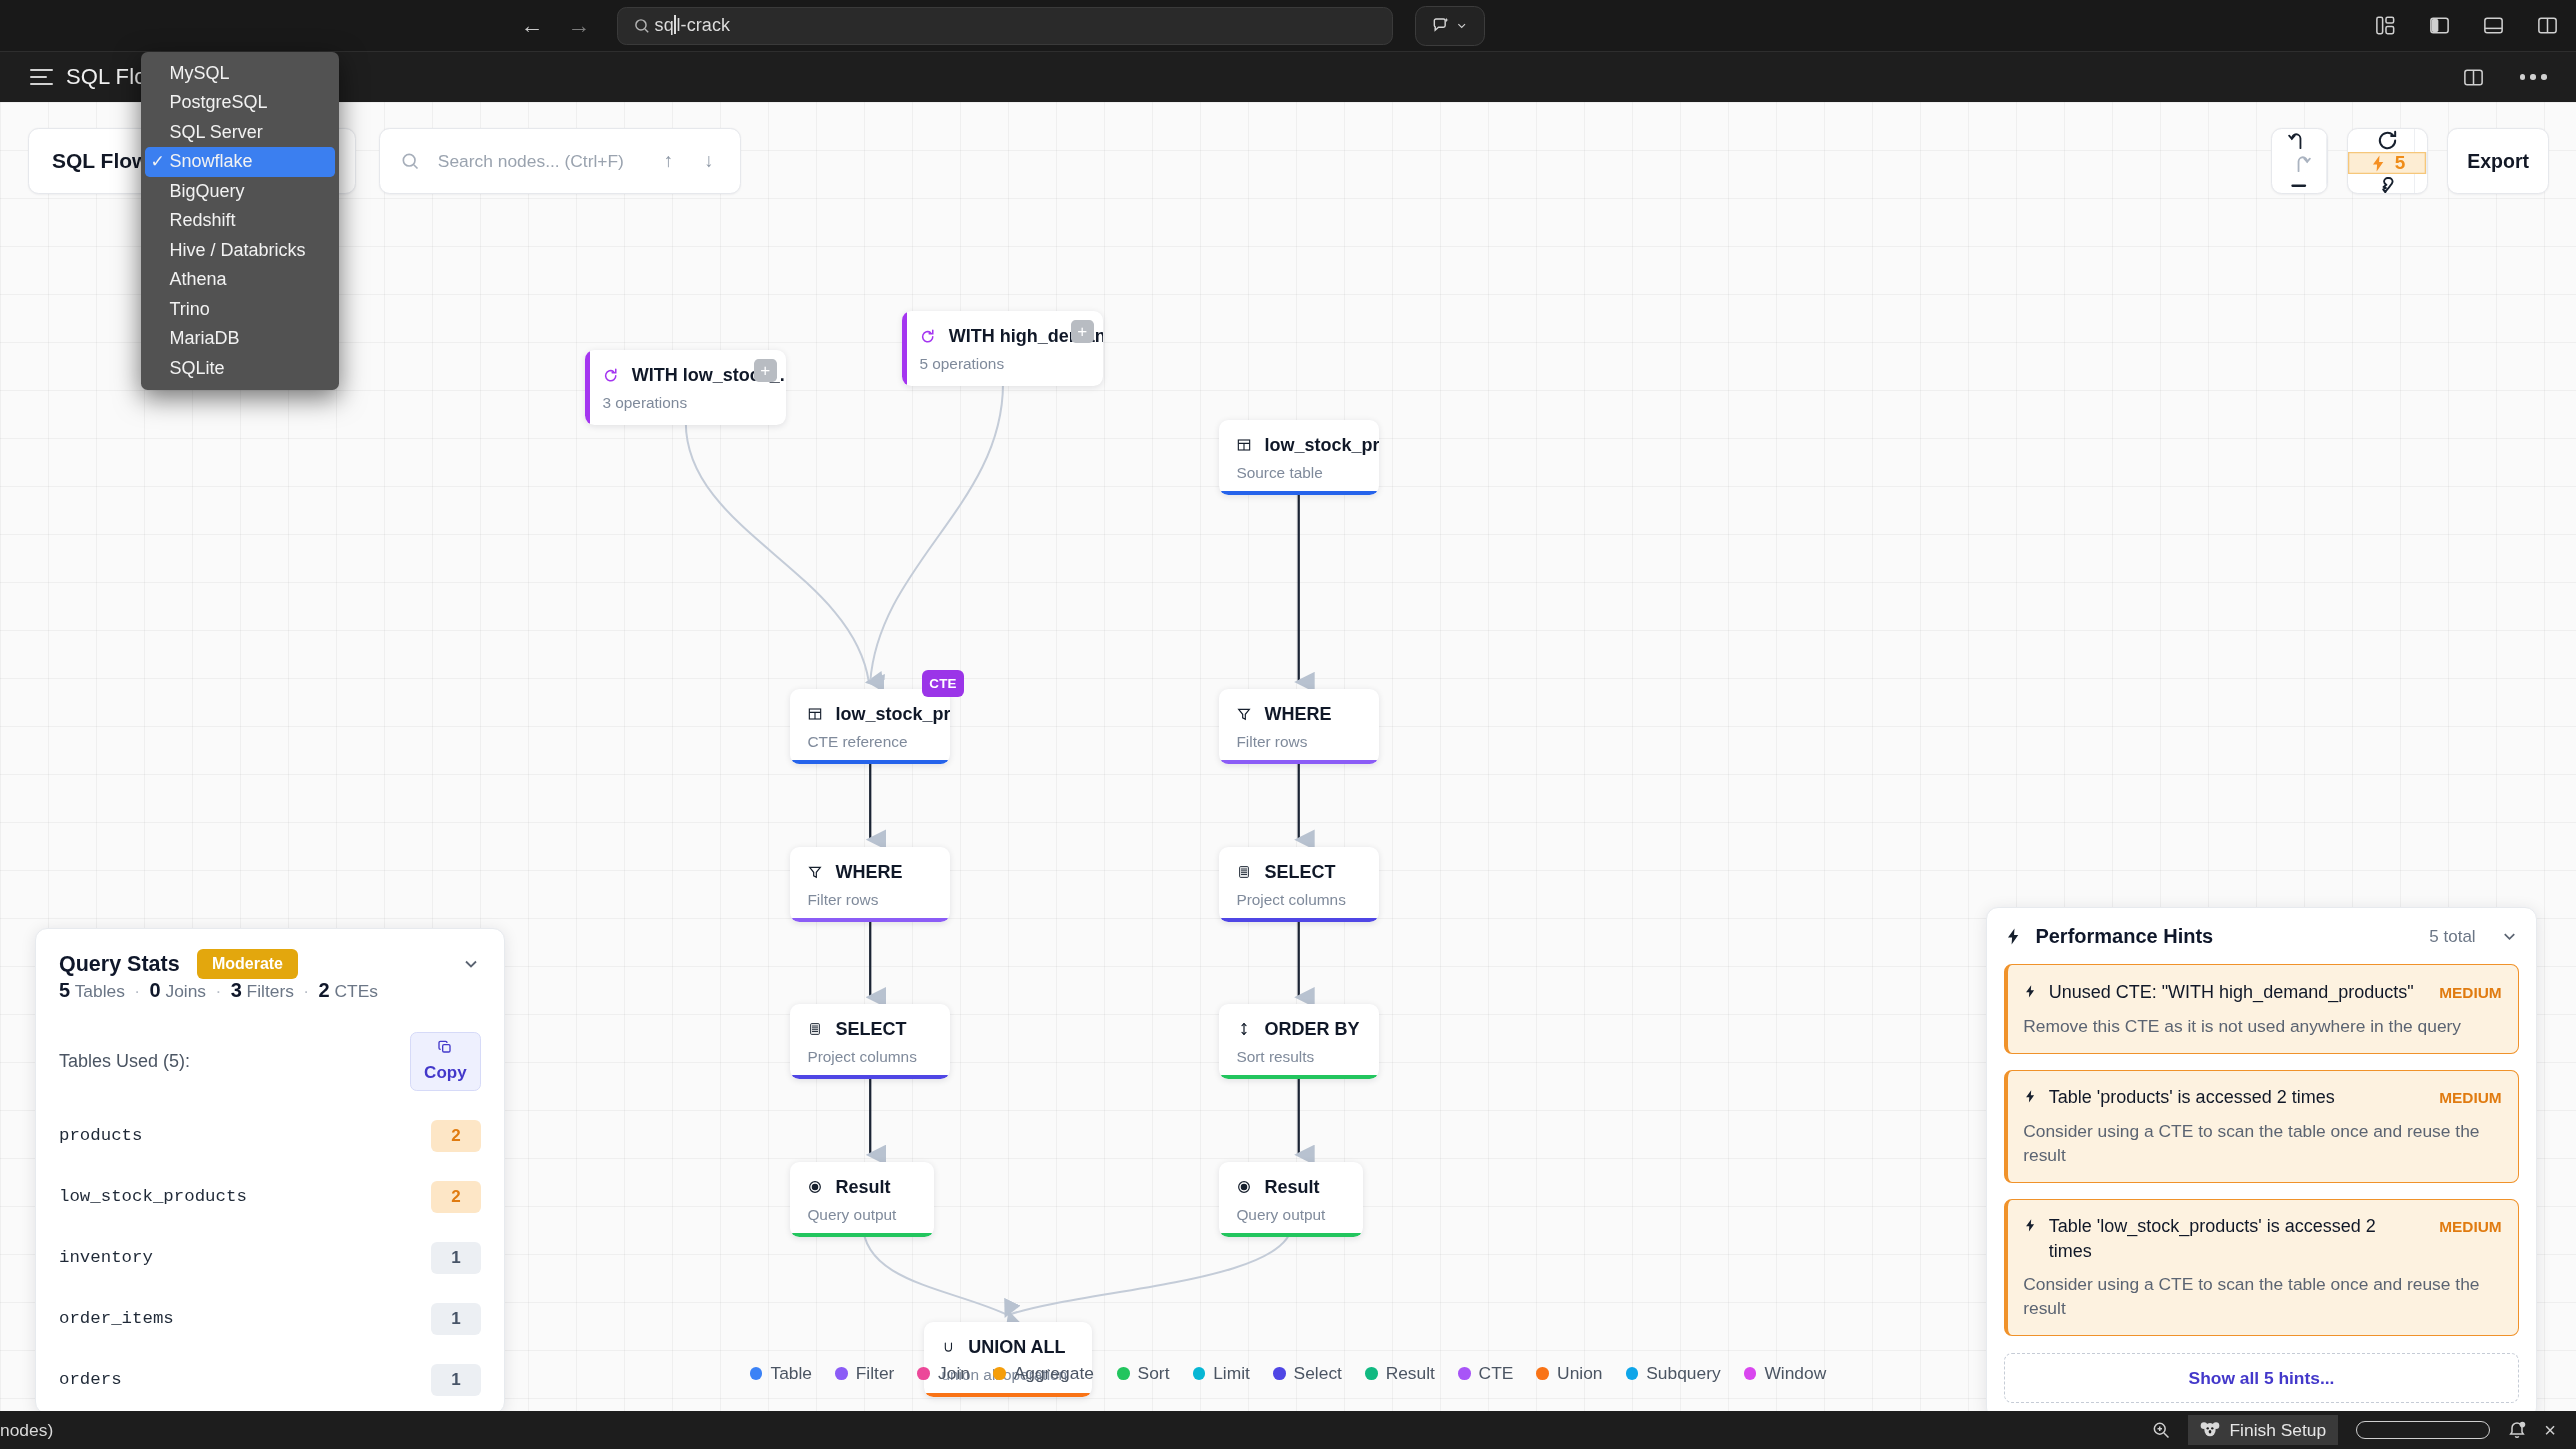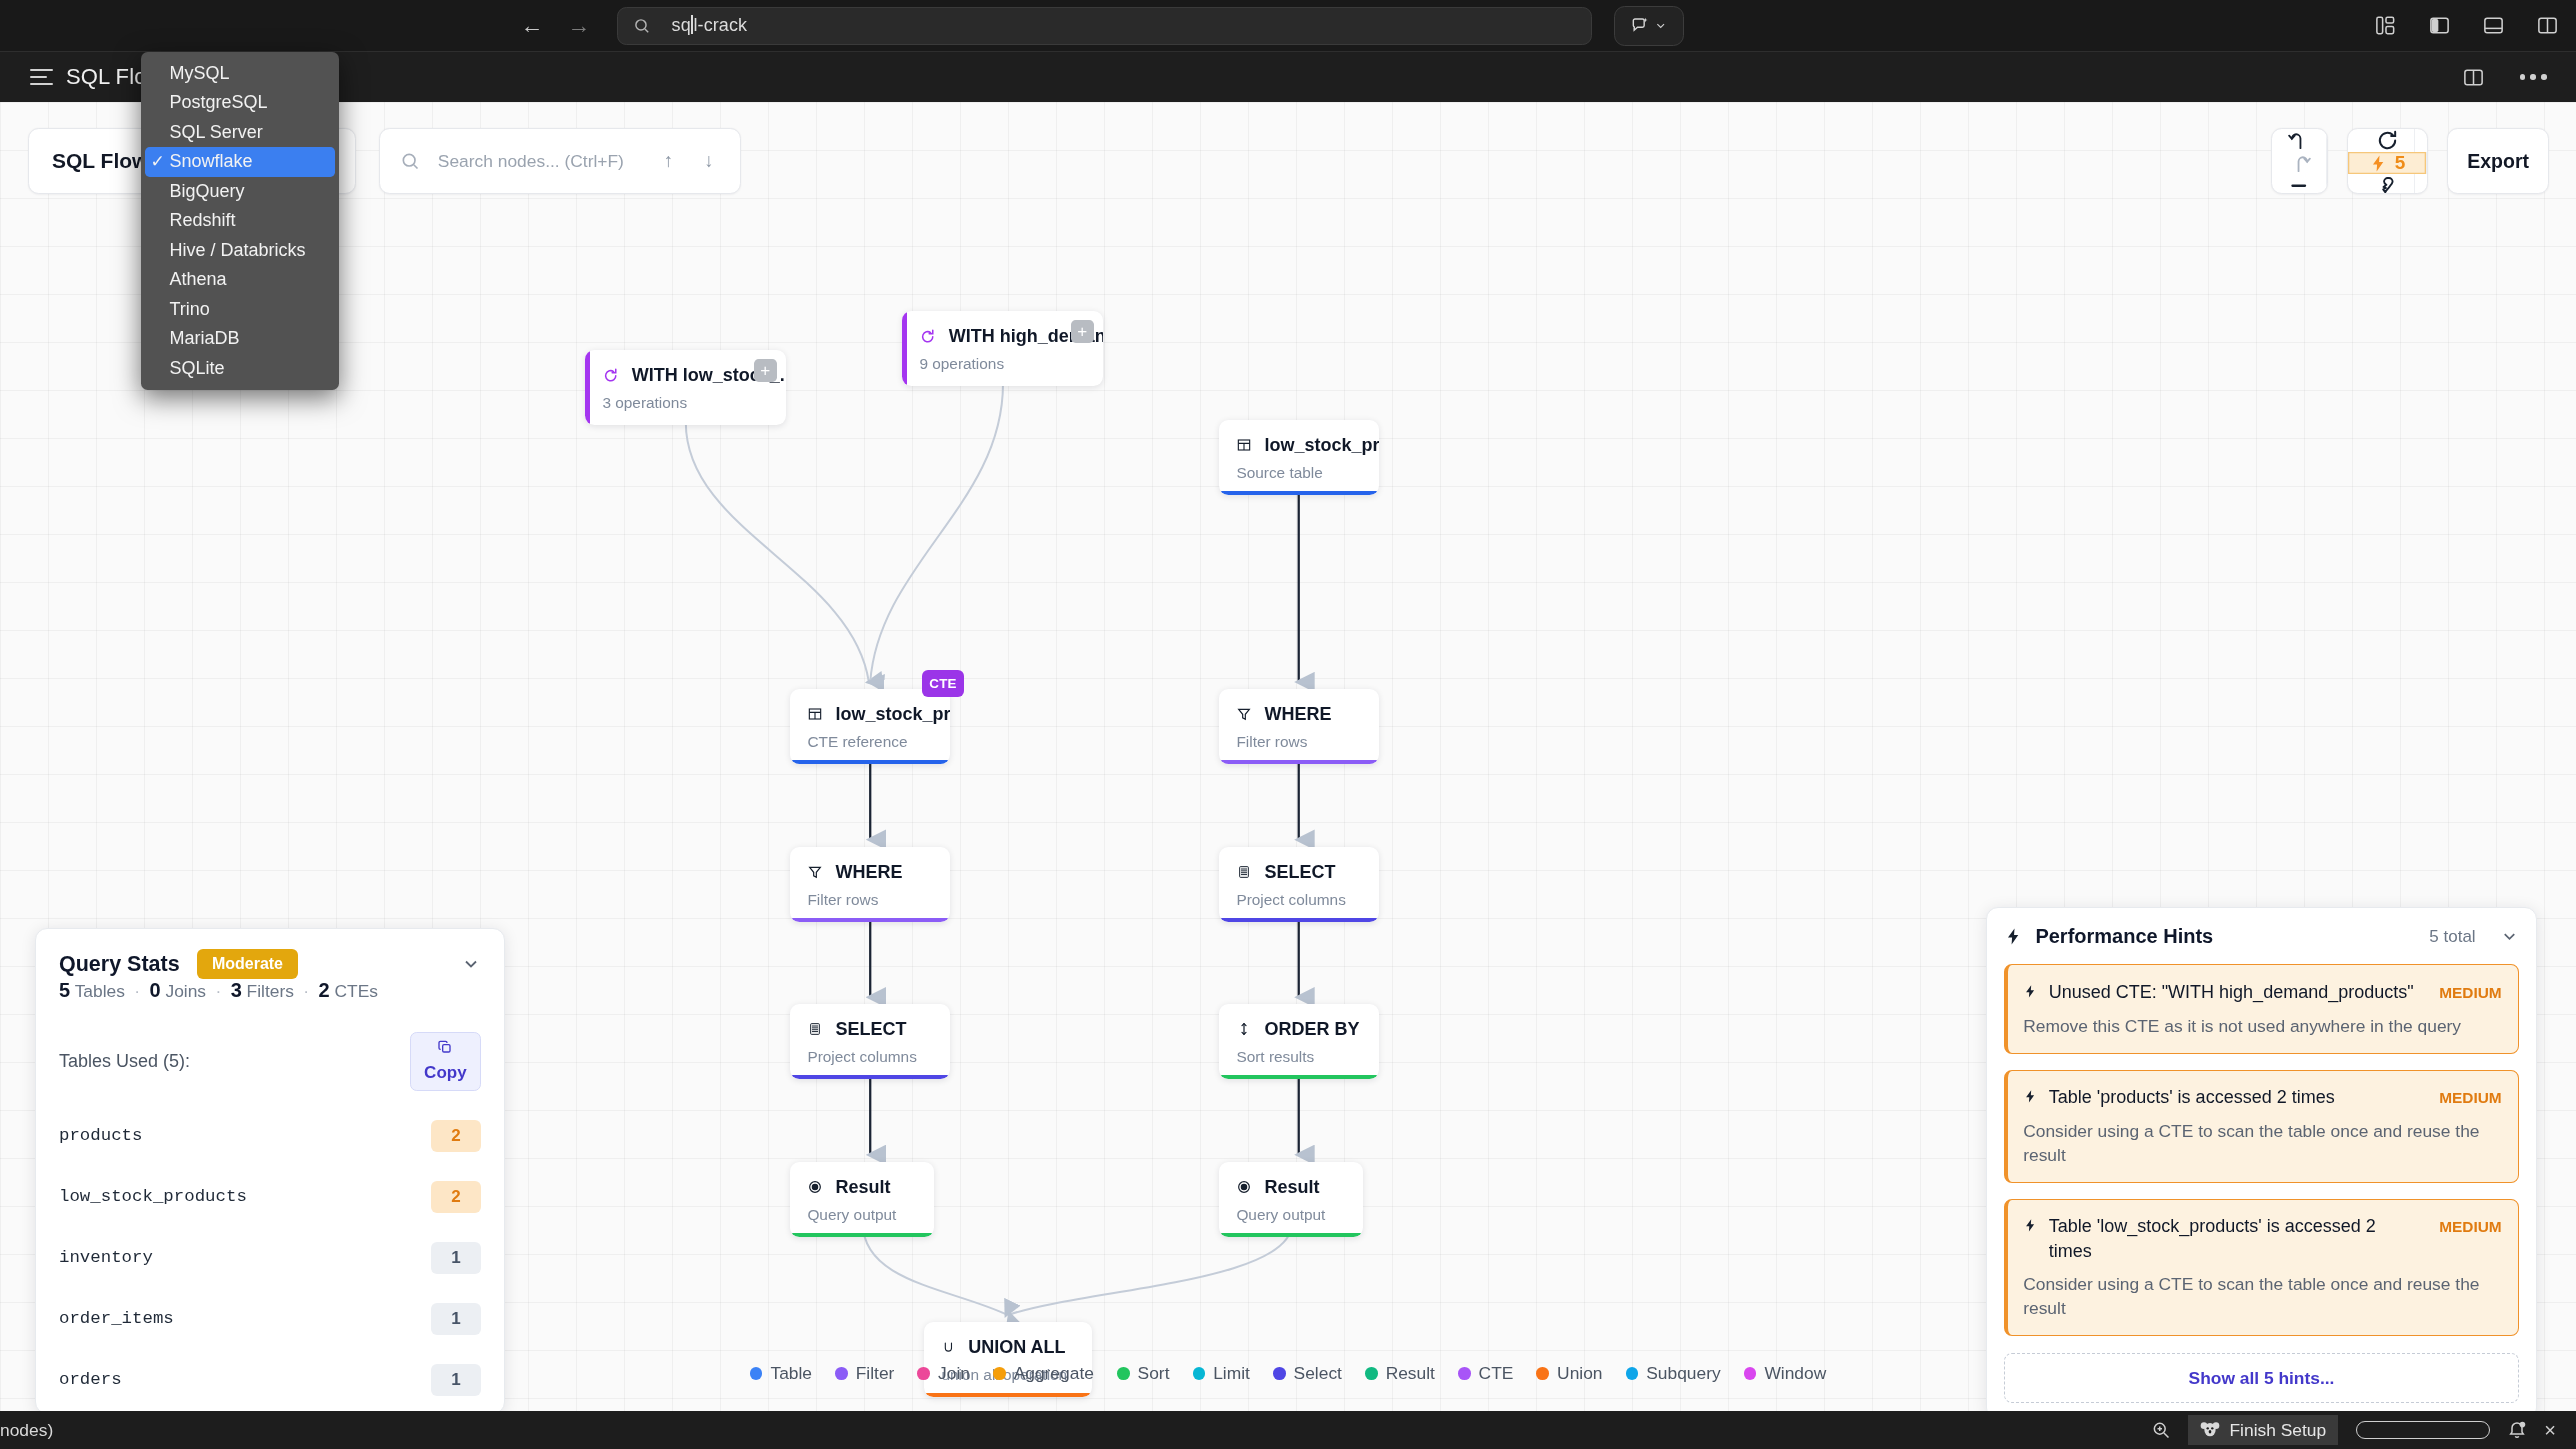--- a/index.html
+++ b/index.html
@@ -17,23 +17,23 @@
     background: #191919;
     display: flex; align-items: center;
   }
   .nav-btns { display: flex; align-items: center; gap: 17.4px; margin-left: 517px; }
   .nav-arrow {
     width: 29.5px; height: 29.5px; display: flex; align-items: center; justify-content: center;
     color: #c9c9c9; font-size: 23px; line-height: 1;
   }
   .nav-arrow.fwd { color: #7d7d7d; }
   .url-bar {
-    width: 975px; height: 38px; margin-left: 24px;
+    width: 776px; height: 38px; margin-left: 24px;
     background: #2a2a2a; border: 0.7px solid #3a3a3a; border-radius: 9.4px;
-    display: flex; align-items: center; padding: 0 14.8px; gap: 21px;
+    display: flex; align-items: center; padding: 0 14.8px; gap: 4px;
   }
   .url-bar .magnifier { width: 17.4px; height: 17.4px; flex: none; }
   .url-text { font-size: 18px; color: #dcdcdc; letter-spacing: 0.1px; }
   .url-caret {
     display: inline-block; width: 1.3px; height: 19px; background: #dcdcdc;
     vertical-align: -3.4px; margin: 0 0.7px;
   }
   .chat-pill {
     margin-left: 21.5px; width: 70px; height: 40px;
     background: #232323; border: 0.7px solid #3c3c3c; border-radius: 10.7px;
@@ -514,21 +514,21 @@
         <span class="plus-chip">+</span>
         <div class="nhead">
           <span>
             <svg width="17.4" height="17.4" viewBox="0 0 24 24" fill="none" stroke="#a435f0" stroke-width="2.1" stroke-linecap="round">
               <path d="M19 12a7 7 0 1 1-3-5.7"></path>
               <polyline points="19 3 19 8 14 8"></polyline>
             </svg>
           </span>
           <span class="ntitle">WITH high_deman...</span>
         </div>
-        <div class="nsub">9 operations</div>
+        <div class="nsub">5 operations</div>
       </div>
       <div class="node" style="left: 1219px; top: 318px; width: 160px; min-height: 57px;">
         <span class="nbar" style="background:#2563eb"></span>
         <div class="nhead">
           <span>
             <svg width="16" height="16" viewBox="0 0 24 24" fill="none" stroke="#17202e" stroke-width="1.7">
               <rect x="3.5" y="4.5" width="17" height="15"></rect>
               <line x1="3.5" y1="9.5" x2="20.5" y2="9.5"></line>
               <line x1="12" y1="9.5" x2="12" y2="19.5"></line>
             </svg>

